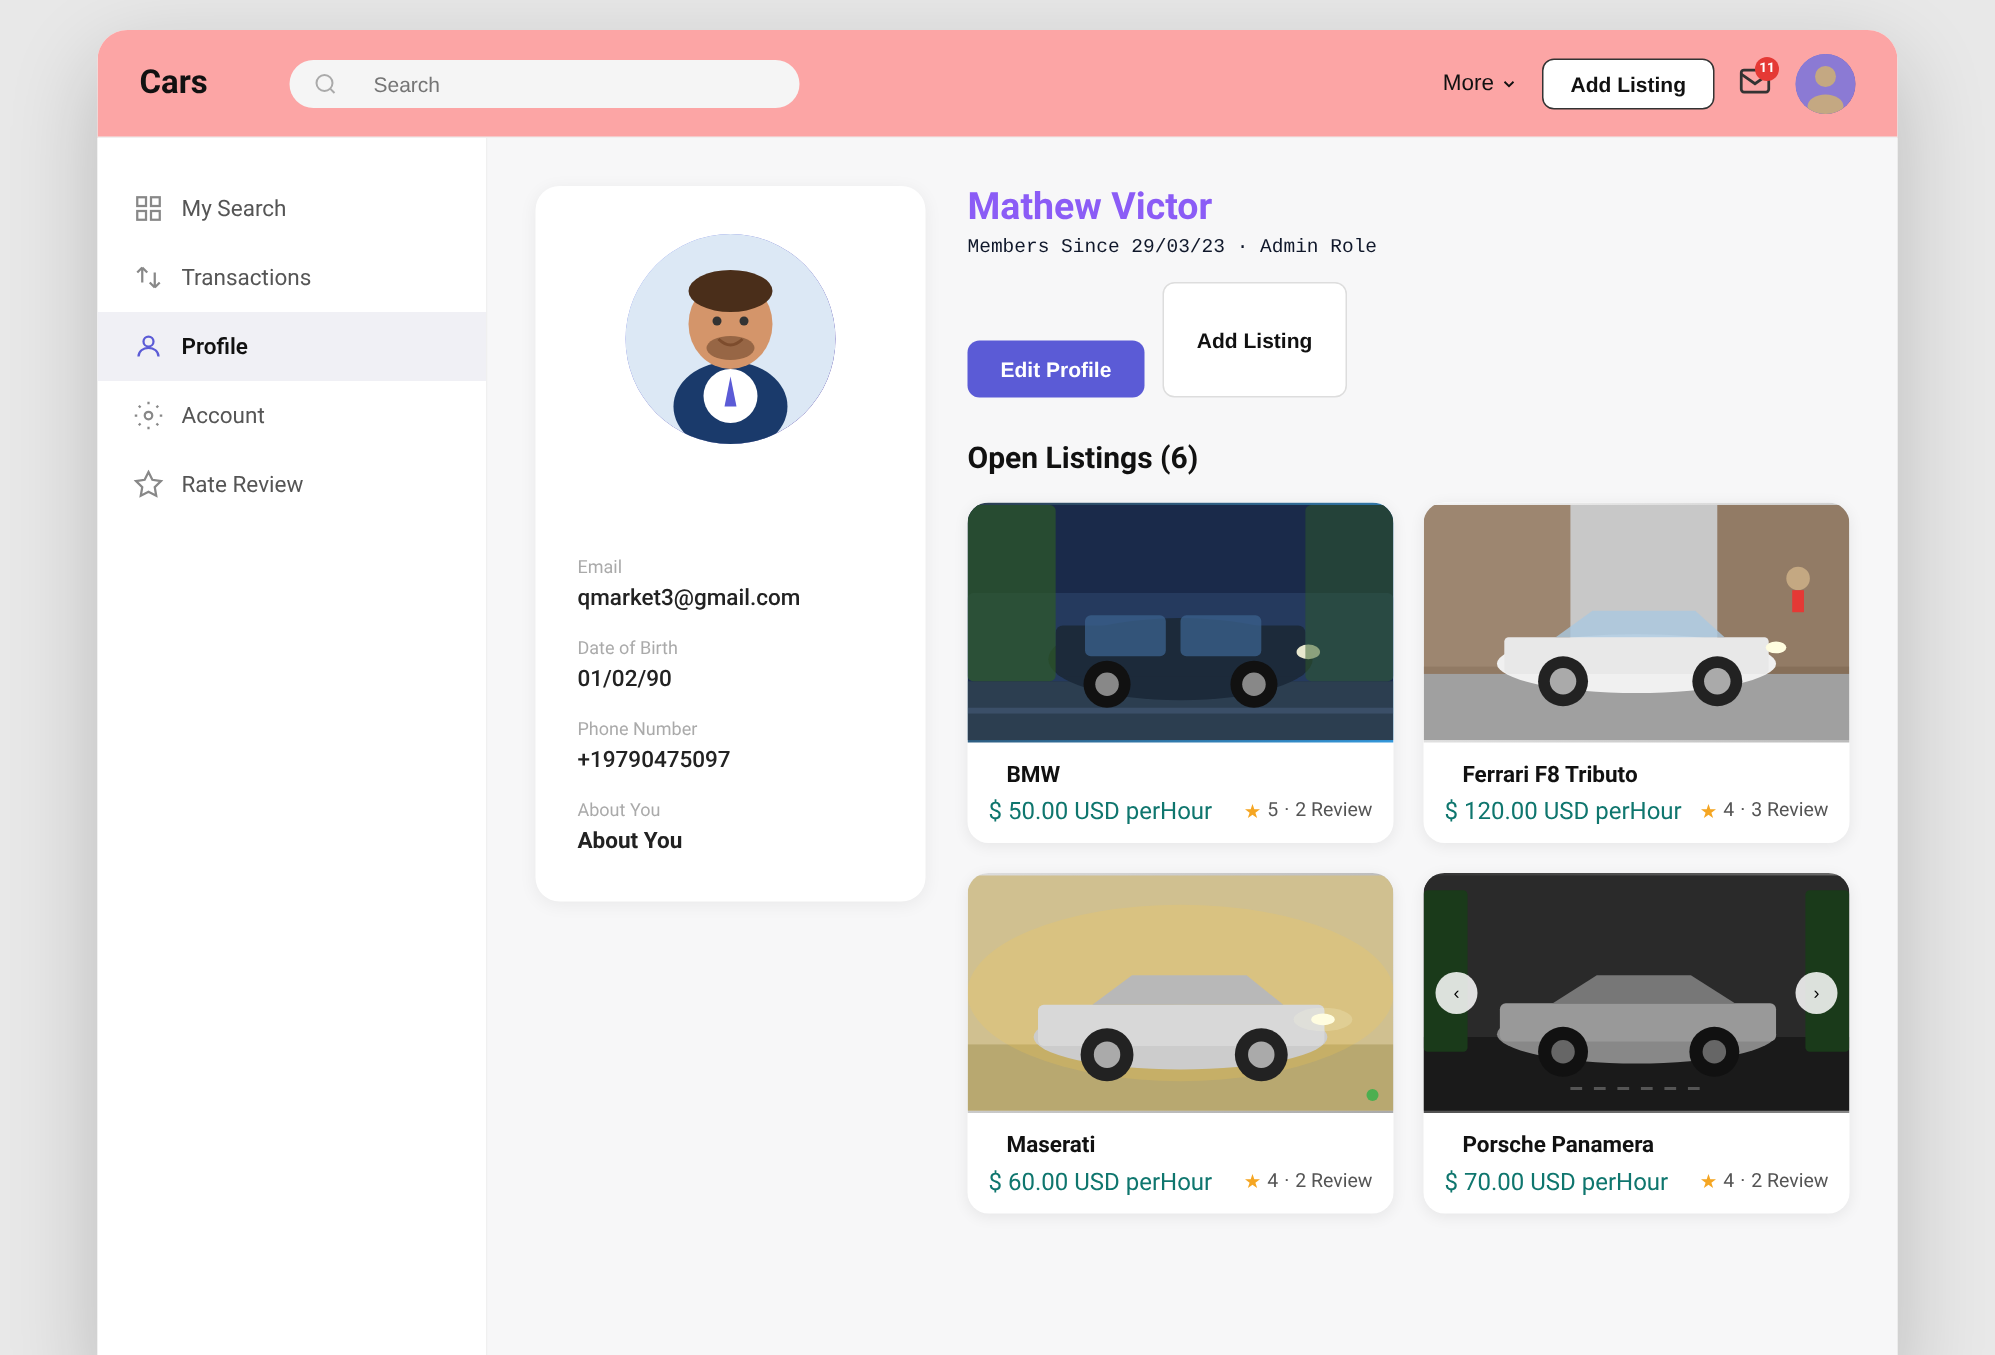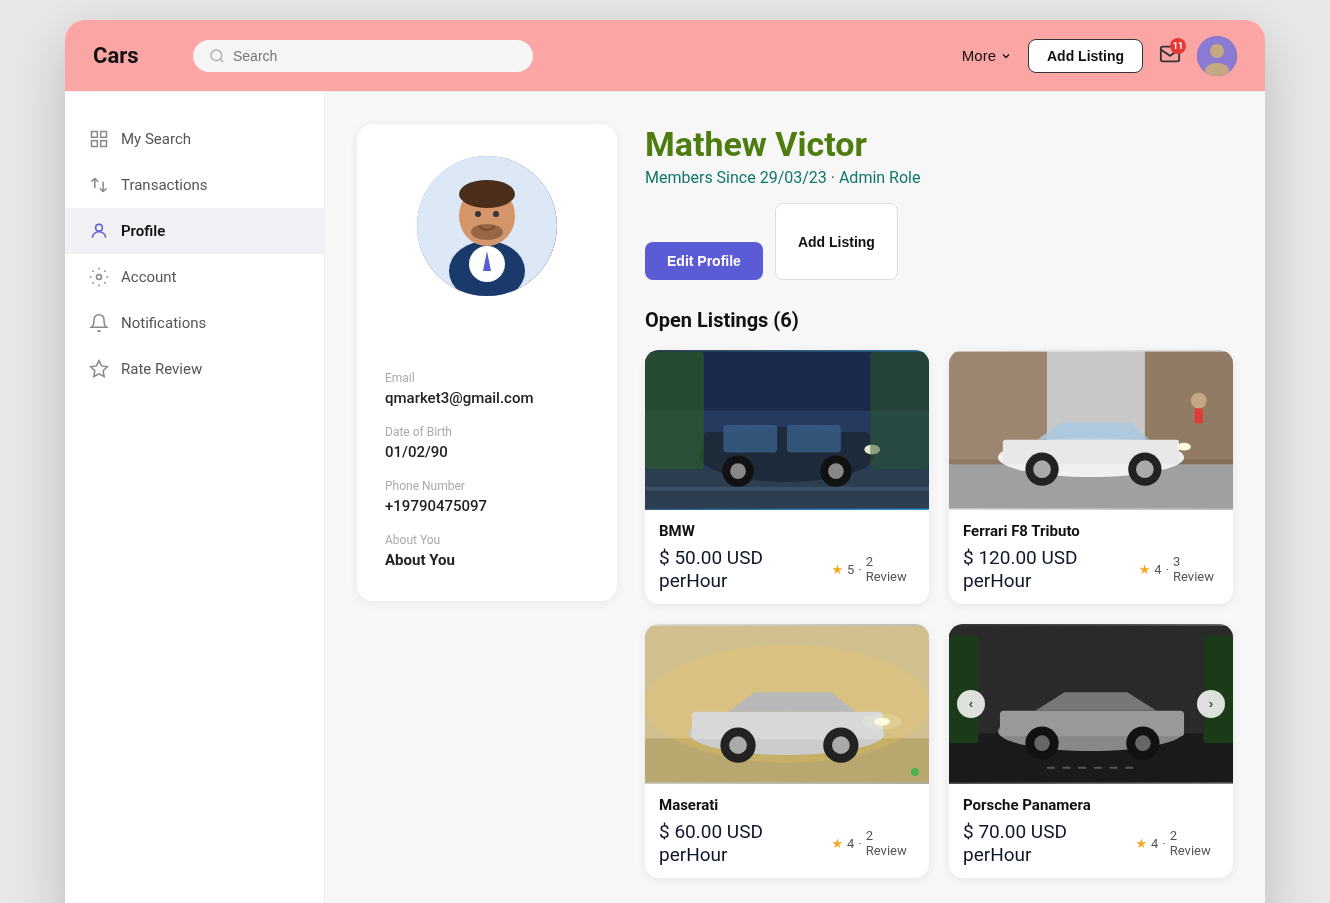--- a/index.html
+++ b/index.html
@@ -34,21 +34,21 @@
       font-weight: 700;
       color: #111;
       min-width: 80px;
     }
     .header-search {
       display: flex;
       align-items: center;
       background: #f5f5f5;
       border-radius: 24px;
       padding: 8px 16px;
-      gap: 8px;
+      gap: 24px;
       flex: 1;
       max-width: 340px;
     }
     .header-search input {
       border: none;
       background: transparent;
       outline: none;
       font-size: 14px;
       color: #888;
       width: 100%;
@@ -183,29 +183,30 @@
     }
     .info-value.bold { font-weight: 700; }
     
     .profile-right {
       flex: 1;
     }
     .user-header {
       margin-bottom: 20px;
     }
     .user-name {
-      font-size: 34px;
+      font-size: 25px;
       font-weight: 700;
-      color: #4d7c0f;
+      color: #8b5cf6;
       margin-bottom: 4px;
     }
     .user-meta {
-      font-size: 16px;
-      color: #0f766e;
+      font-size: 13px;
+      color: #0f172a;
       margin-bottom: 16px;
+      font-family: Liberation Mono, monospace;
     }
     .profile-actions {
       display: flex;
       gap: 12px;
       margin-bottom: 28px;
     }
     .btn-edit-profile {
       background: #5b5bd6;
       color: #fff;
       border: none;
@@ -275,29 +276,30 @@
       width: 8px; height: 8px;
       border-radius: 50%;
       background: #4caf50;
     }
     .listing-info { padding: 12px 14px; }
     .listing-name {
       font-size: 15px;
       font-weight: 700;
       color: #111;
       margin-bottom: 6px;
+      margin-left: 12px;
     }
     .listing-meta {
       display: flex;
       align-items: center;
       justify-content: space-between;
       font-size: 13px;
       color: #555;
     }
-    .listing-price { font-size: 19px; color: #0f172a; }
+    .listing-price { font-size: 16px; color: #0f766e; }
     .listing-rating {
       display: flex;
       align-items: center;
       gap: 4px;
       font-size: 13px;
       color: #555;
     }
     .star-icon { color: #f5a623; }
   </style>
 </head>
@@ -366,27 +368,20 @@
       </div>
       <div class="sidebar-item">
         <svg class="sidebar-icon" viewBox="0 0 24 24" fill="none" stroke="currentColor" stroke-width="1.8">
           <circle cx="12" cy="12" r="3"></circle>
             <path d="M12 1v2M12 21v2M4.22 4.22l1.42 1.42M18.36 18.36l1.42 1.42M1 12h2M21 12h2M4.22 19.78l1.42-1.42M18.36 5.64l1.42-1.42"></path>
         </svg>
         <span>Account</span>
       </div>
       <div class="sidebar-item">
         <svg class="sidebar-icon" viewBox="0 0 24 24" fill="none" stroke="currentColor" stroke-width="1.8">
-          <path d="M18 8A6 6 0 0 0 6 8c0 7-3 9-3 9h18s-3-2-3-9"></path>
-            <path d="M13.73 21a2 2 0 0 1-3.46 0"></path>
-        </svg>
-        <span>Notifications</span>
-      </div>
-      <div class="sidebar-item">
-        <svg class="sidebar-icon" viewBox="0 0 24 24" fill="none" stroke="currentColor" stroke-width="1.8">
           <polygon points="12,2 15.09,8.26 22,9.27 17,14.14 18.18,21.02 12,17.77 5.82,21.02 7,14.14 2,9.27 8.91,8.26"></polygon>
         </svg>
         <span>Rate Review</span>
       </div>
     </nav>
 
     <main class="content-area">
       <div class="profile-content">
 
         <div class="profile-card">

